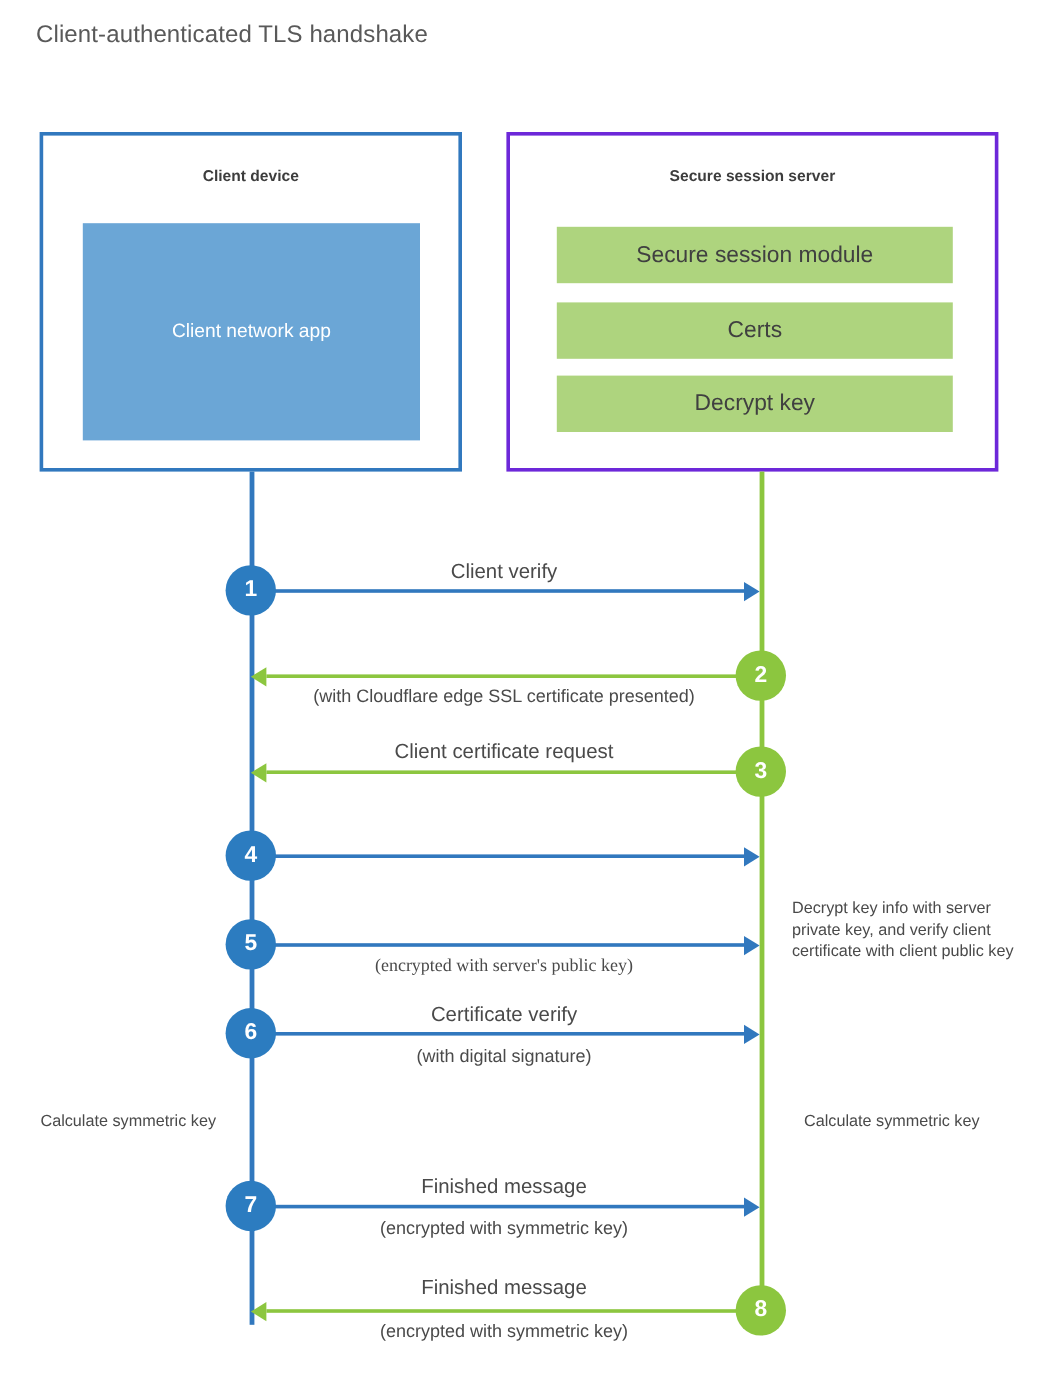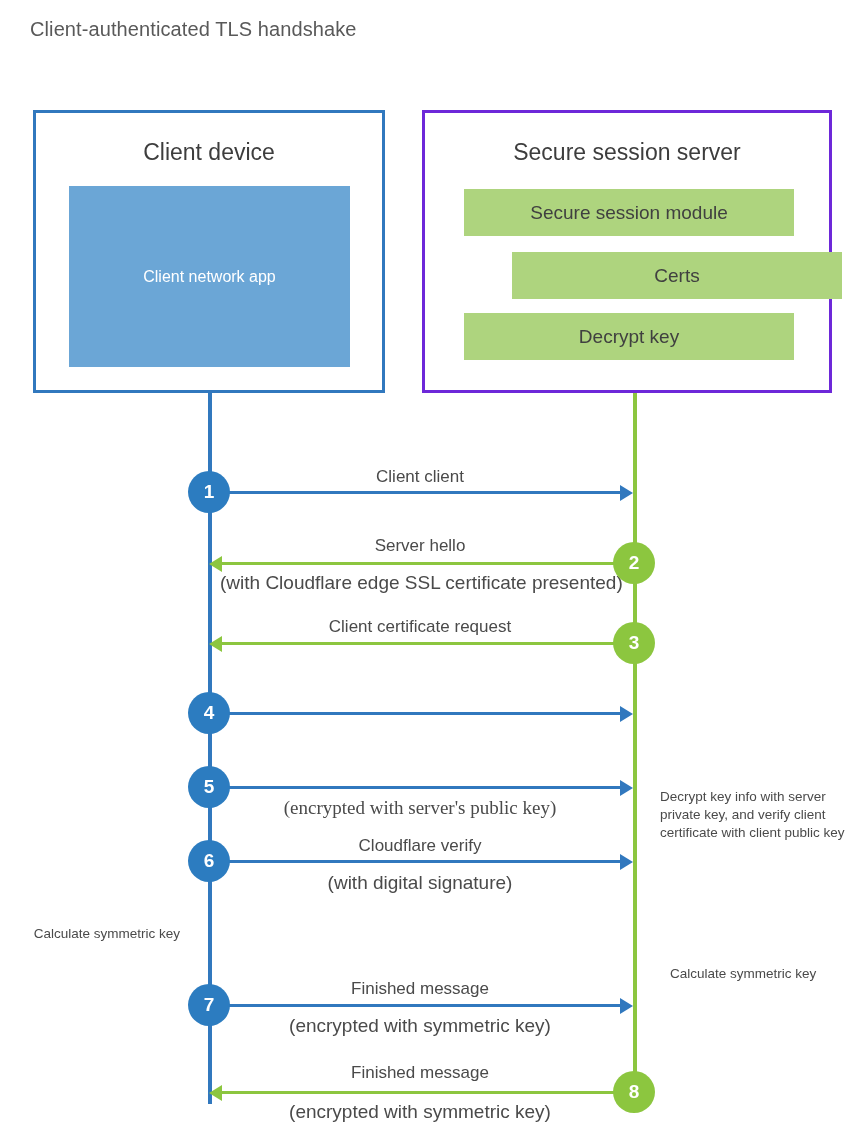--- a/index.html
+++ b/index.html
@@ -51,22 +51,22 @@
     width: 410px;
     height: 283px;
     border: 3px solid #6d28d9;
   }
   .entity-title {
     position: absolute;
     left: 0;
     right: 0;
     top: 26px;
     text-align: center;
-    font-size: 23px;
-    font-weight: normal;
+    font-size: 13px;
+    font-weight: bold;
     color: #3d3d3d;
   }
   .client-app-block {
     position: absolute;
     left: 33px;
     top: 73px;
     width: 281px;
     height: 181px;
     background: #6ba6d6;
     color: #ffffff;
@@ -84,21 +84,21 @@
     height: 47px;
     background: #aed47e;
     color: #404040;
     font-size: 19px;
     display: flex;
     align-items: center;
     justify-content: center;
     text-align: center;
   }
   .server-bar.b0 { top: 76px; }
-  .server-bar.b1 { top: 139px; margin-left: 48px; }
+  .server-bar.b1 { top: 139px; }
   .server-bar.b2 { top: 200px; }
 
   
   .lifeline {
     position: absolute;
     width: 4px;
   }
   .lifeline.client-line {
     left: 208px;
     top: 393px;
@@ -147,39 +147,38 @@
   .msg-label {
     position: absolute;
     text-align: center;
     font-size: 17px;
     color: #4a4a4a;
     white-space: nowrap;
   }
   .msg-sub {
     position: absolute;
     text-align: center;
-    font-size: 19px;
+    font-size: 15px;
     color: #4a4a4a;
     white-space: nowrap;
   }
 
   .side-note {
     position: absolute;
     font-size: 13.5px;
     line-height: 18px;
     color: #4a4a4a;
   }
   .side-note.left-note {
     width: 160px;
     text-align: right;
   }
   .side-note.right-note {
     width: 190px;
     text-align: left;
-    margin-top: 40px;
   }
 </style>
 </head>
 <body>
 
 <div id="stage">
 
   <div class="page-title">Client-authenticated TLS handshake</div>
 
   <div class="entity-box client">
@@ -190,26 +189,25 @@
   <div class="entity-box server">
     <div class="entity-title">Secure session server</div>
     <div class="server-bar b0">Secure session module</div>
     <div class="server-bar b1">Certs</div>
     <div class="server-bar b2">Decrypt key</div>
   </div>
 
   <div class="lifeline client-line"></div>
   <div class="lifeline server-line"></div>
 
-  <div class="msg-label" style="left:220px; top:467px; width:400px;">Client client</div>
+  <div class="msg-label" style="left:220px; top:467px; width:400px;">Client verify</div>
   <div class="msg-line blue" style="left:210px; top:491px; width:414px;"></div>
   <div class="arrow-head right blue" style="left:620px; top:485px;"></div>
   <div class="step-badge blue" style="left:188px; top:471px;">1</div>
 
-  <div class="msg-label" style="left:220px; top:536px; width:400px;">Server hello</div>
   <div class="msg-line green" style="left:222px; top:562px; width:402px;"></div>
   <div class="arrow-head left green" style="left:209px; top:556px;"></div>
   <div class="msg-sub" style="left:220px; top:572px; width:400px;">(with Cloudflare edge SSL certificate presented)</div>
   <div class="step-badge green" style="left:613px; top:542px;">2</div>
 
   <div class="msg-label" style="left:220px; top:617px; width:400px;">Client certificate request</div>
   <div class="msg-line green" style="left:222px; top:642px; width:402px;"></div>
   <div class="arrow-head left green" style="left:209px; top:636px;"></div>
   <div class="step-badge green" style="left:613px; top:622px;">3</div>
 
@@ -217,21 +215,21 @@
   <div class="arrow-head right blue" style="left:620px; top:706px;"></div>
   <div class="step-badge blue" style="left:188px; top:692px;">4</div>
 
   <div class="msg-line blue" style="left:210px; top:786px; width:414px;"></div>
   <div class="arrow-head right blue" style="left:620px; top:780px;"></div>
   <div class="msg-sub" style="left:220px; top:797px; width:400px;font-family:Liberation Serif, serif;">(encrypted with server's public key)</div>
   <div class="step-badge blue" style="left:188px; top:766px;">5</div>
 
   <div class="side-note right-note" style="left:660px; top:748px;">Decrypt key info with server private key, and verify client certificate with client public key</div>
 
-  <div class="msg-label" style="left:220px; top:836px; width:400px;">Cloudflare verify</div>
+  <div class="msg-label" style="left:220px; top:836px; width:400px;">Certificate verify</div>
   <div class="msg-line blue" style="left:210px; top:860px; width:414px;"></div>
   <div class="arrow-head right blue" style="left:620px; top:854px;"></div>
   <div class="msg-sub" style="left:220px; top:872px; width:400px;">(with digital signature)</div>
   <div class="step-badge blue" style="left:188px; top:840px;">6</div>
 
   <div class="side-note left-note" style="left:20px; top:925px;">Calculate symmetric key</div>
   <div class="side-note right-note" style="left:670px; top:925px;">Calculate symmetric key</div>
 
   <div class="msg-label" style="left:220px; top:979px; width:400px;">Finished message</div>
   <div class="msg-line blue" style="left:210px; top:1004px; width:414px;"></div>

